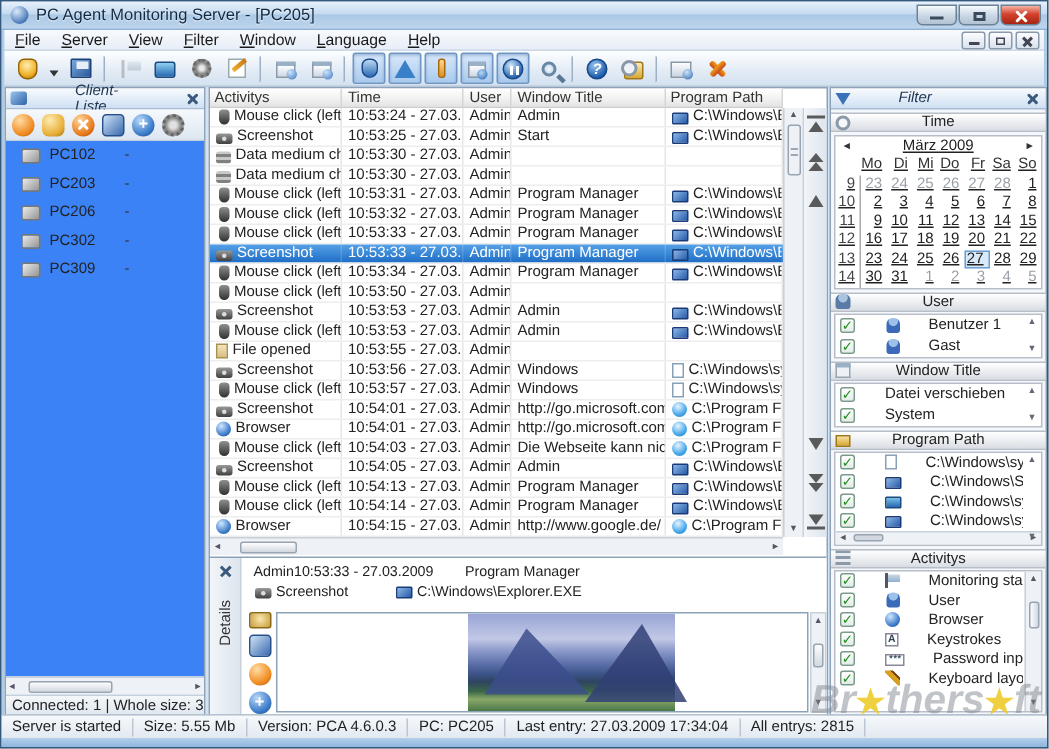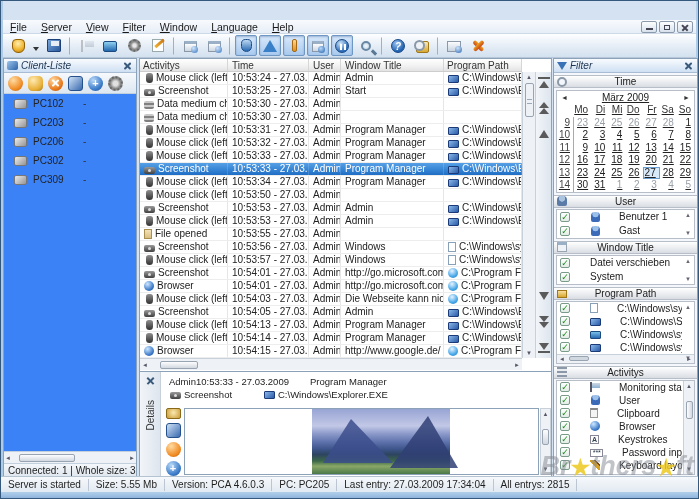--- a/index.html
+++ b/index.html
@@ -66,21 +66,21 @@
 .i-help{width:14px;height:14px;border-radius:50%;background:radial-gradient(circle at 38% 30%,#9cc6f0,#2060b0 70%);border:1px solid #164888;color:#fff;font-weight:bold;font-size:10px;text-align:center;line-height:13px;}
 .i-help::after{content:"?";}
 .i-key{width:13px;height:12px;background:linear-gradient(#fbe9b8,#d8a830);border:1px solid #a07818;border-radius:2px;margin-top:2px;}
 .i-key::after{content:"";position:absolute;left:-3px;top:-2px;width:7px;height:7px;border:2px solid #8a98a8;border-radius:50%;background:#eef2f6;}
 .i-pcinfo{width:14px;height:11px;background:linear-gradient(#fcfdfe,#c8d4e0);border:1px solid #8a98a8;margin-top:2px;}
 .i-pcinfo::after{content:"";position:absolute;right:-2px;bottom:-2px;width:7px;height:7px;border-radius:50%;background:radial-gradient(circle at 40% 30%,#cfe4fa,#2a68b0);}
 .i-exitx::before,.i-exitx::after{content:"";position:absolute;left:1px;top:6px;width:13px;height:3.5px;border-radius:2px;background:linear-gradient(#f0a020,#c84818);}
 .i-exitx::before{transform:rotate(45deg);} .i-exitx::after{transform:rotate(-45deg);}
 
 .panel{position:absolute;top:57px;height:420px;background:#fff;border:1px solid #8ca2b8;}
-.phead{height:14px;display:flex;align-items:center;background:linear-gradient(#f8fbfe,#cfe0f3);border-bottom:1px solid #a8bcd4;padding:0 3px;}
+.phead{height:14px;display:flex;align-items:center;background:linear-gradient(#f8fbfe,#cfe0f3);border-bottom:1px solid #a8bcd4;padding:0 3px;gap:29px;}
 .phead .plabel{font-style:italic;color:#1c3450;font-size:10px;margin-left:3px;}
 .p-close{margin-left:auto;width:11px;height:11px;position:relative;}
 .p-close::before,.p-close::after{content:"";position:absolute;left:1px;top:4.5px;width:9px;height:1.8px;background:#3a5a7c;border-radius:1px;}
 .p-close::before{transform:rotate(45deg);} .p-close::after{transform:rotate(-45deg);}
 .ph-ico{width:11px;height:9px;background:linear-gradient(135deg,#9cc4ec,#2a62a8);border-radius:2px;flex:none;}
 .ph-funnel{width:0;height:0;border-left:5px solid transparent;border-right:5px solid transparent;border-top:8px solid #3a72b8;flex:none;}
 
 .lpanel{left:2px;width:134px;display:flex;flex-direction:column;}
 .ltoolbar{height:21px;display:flex;align-items:center;gap:5px;padding:0 4px;background:linear-gradient(#f6f9fc,#dde7f1);border-bottom:1px solid #c2cfdc;}
 .ball{width:15px;height:15px;border-radius:50%;position:relative;flex:none;}
@@ -220,20 +220,35 @@
 
 .watermark{position:absolute;right:4px;bottom:16px;font-family:"Liberation Sans",sans-serif;font-weight:bold;font-style:italic;
  font-size:27px;letter-spacing:0;color:rgba(130,136,144,.5);z-index:50;pointer-events:none;white-space:nowrap;}
 .watermark .star{color:rgba(236,200,32,.85);font-style:normal;font-size:22px;}
 </style>
 </head>
 <body>
 
 <div class="win">
 
+  <div class="titlebar">
+    <span class="app-ico"></span>
+    <span class="title">PC Agent Monitoring Server - [PC205]</span>
+    <div class="winbtns">
+      <span class="wbtn">
+          <i class="g-min"></i>
+        </span>
+      <span class="wbtn">
+          <i class="g-max"></i>
+        </span>
+      <span class="wbtn close">
+          <i class="g-x"></i>
+        </span>
+    </div>
+  </div>
 
   <div class="menubar">
     <div style="display:flex">
 
     <span class="menu-item">File</span>
         <span class="menu-item">Server</span>
         <span class="menu-item">View</span>
         <span class="menu-item">Filter</span>
         <span class="menu-item">Window</span>
         <span class="menu-item">Language</span>
@@ -928,25 +943,20 @@
             <span>Monitoring started</span>
           </div>
 
 
           <div class="chk-item">
             <span class="cb"></span>
             <i class="fi fi-user"></i>
             <span>User</span>
           </div>
 
-          <div class="chk-item">
-            <span class="cb"></span>
-            <i class="fi fi-clip"></i>
-            <span>Clipboard</span>
-          </div>
 
           <div class="chk-item">
             <span class="cb"></span>
             <i class="fi fi-browser"></i>
             <span>Browser</span>
           </div>
 
           <div class="chk-item">
             <span class="cb"></span>
             <i class="fi fi-keys"></i>

